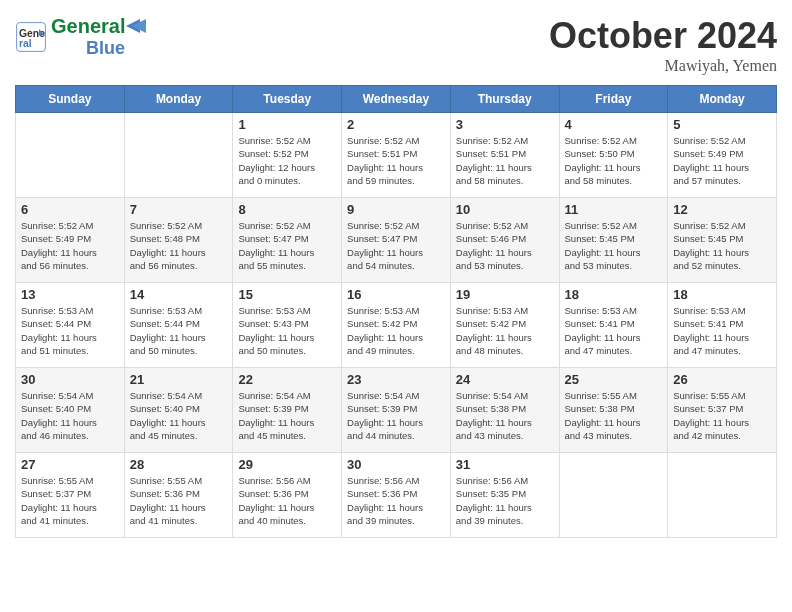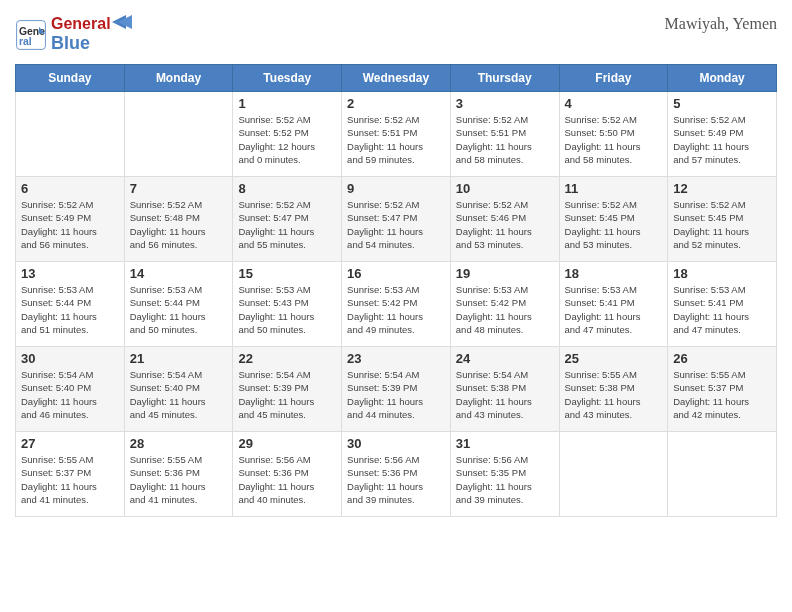--- a/index.html
+++ b/index.html
@@ -85,30 +85,31 @@
 <div class="header">
   <div class="logo">
     <svg class="logo-icon" viewBox="0 0 40 40">
       <rect x="2" y="2" width="36" height="36" rx="4" fill="#fff" stroke="#4a7fc1" stroke-width="1"></rect>
       <text x="5" y="20" font-size="13" font-weight="bold" fill="#333">Gene</text>
       <text x="5" y="33" font-size="13" font-weight="bold" fill="#4a7fc1">ral</text>
       <polygon points="30,10 38,18 30,18" fill="#4a7fc1"></polygon>
     </svg>
     <div>
       <div style="display:flex; align-items:baseline;">
-        <span style="font-size:16px;font-weight:bold;color:#b91c1c;">General</span>
+        <span style="font-size:20px;font-weight:bold;color:#15803d;">General</span>
         <svg width="20" height="14" viewBox="0 0 20 14" style="margin-left:1px;">
           <polygon points="0,7 14,0 14,14" fill="#4a7fc1"></polygon>
           <polygon points="6,7 20,0 20,14" fill="#5a8fd0"></polygon>
         </svg>
       </div>
-      <div style="font-size:18px;font-weight:bold;color:#4a7fc1;">Blue</div>
+      <div style="font-size:18px;font-weight:bold;color:#4a7fc1;margin-left:35px;">Blue</div>
     </div>
   </div>
   <div class="title-section">
+    <div class="month-title">October 2024</div>
     <div class="location">Mawiyah, Yemen</div>
   </div>
 </div>
 
 <table>
   <thead>
     <tr id="header-row">
     <th>Sunday</th>
         <th>Monday</th>
         <th>Tuesday</th>

